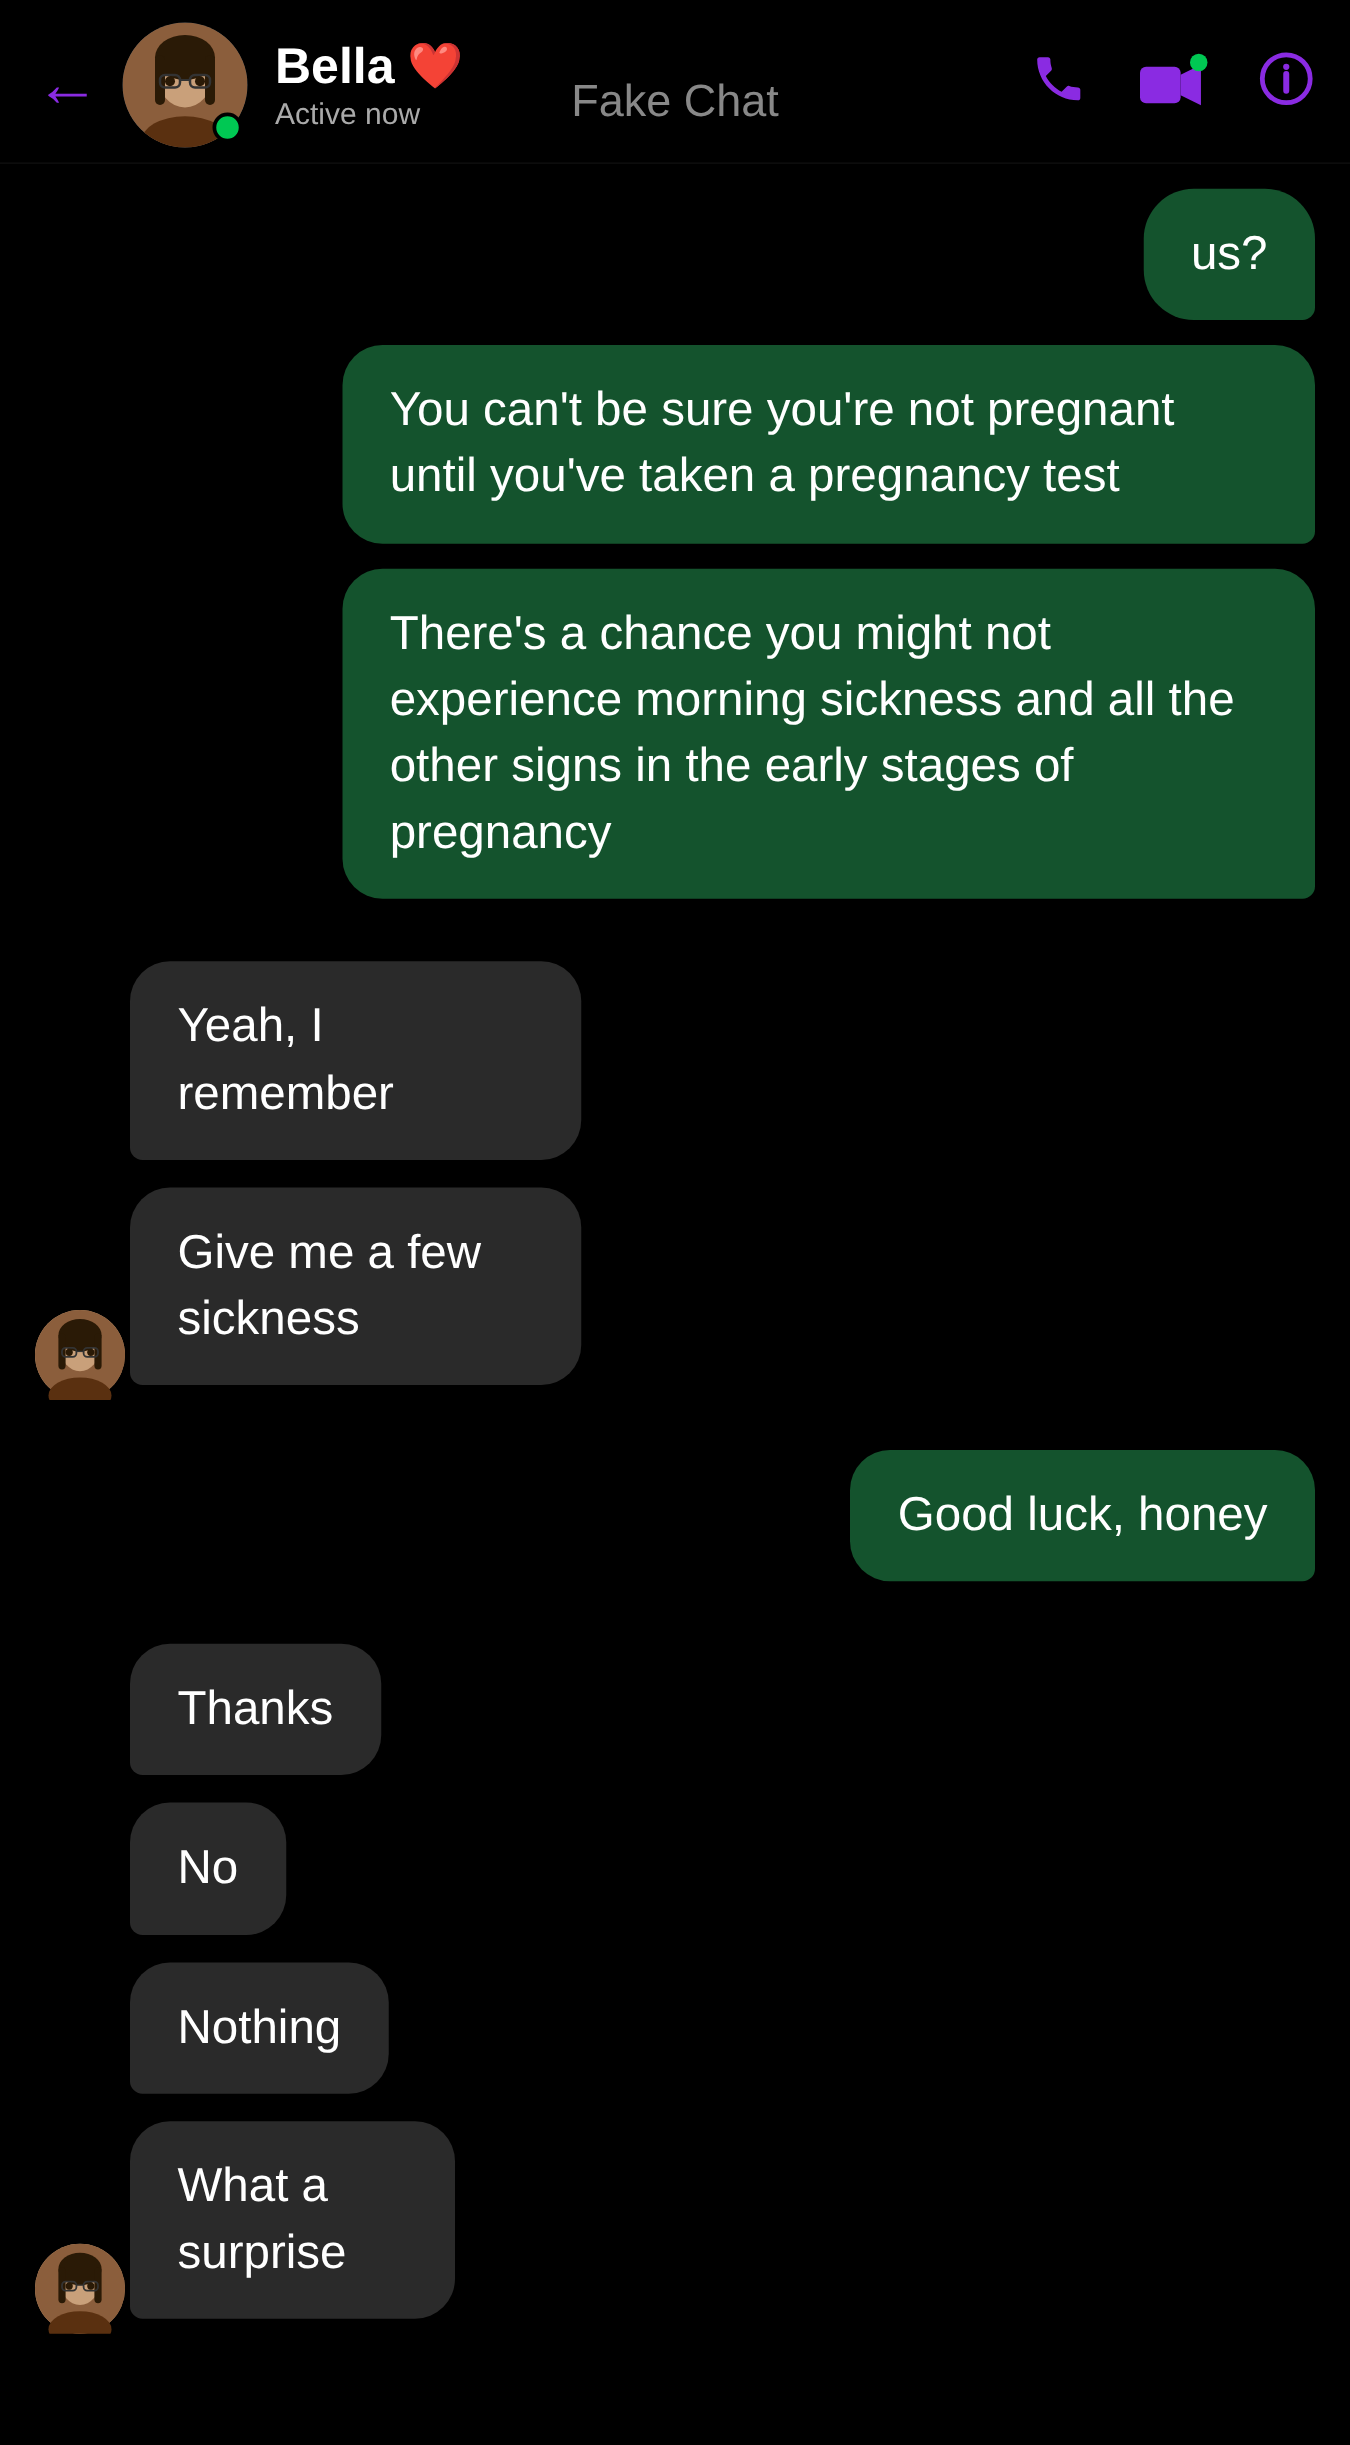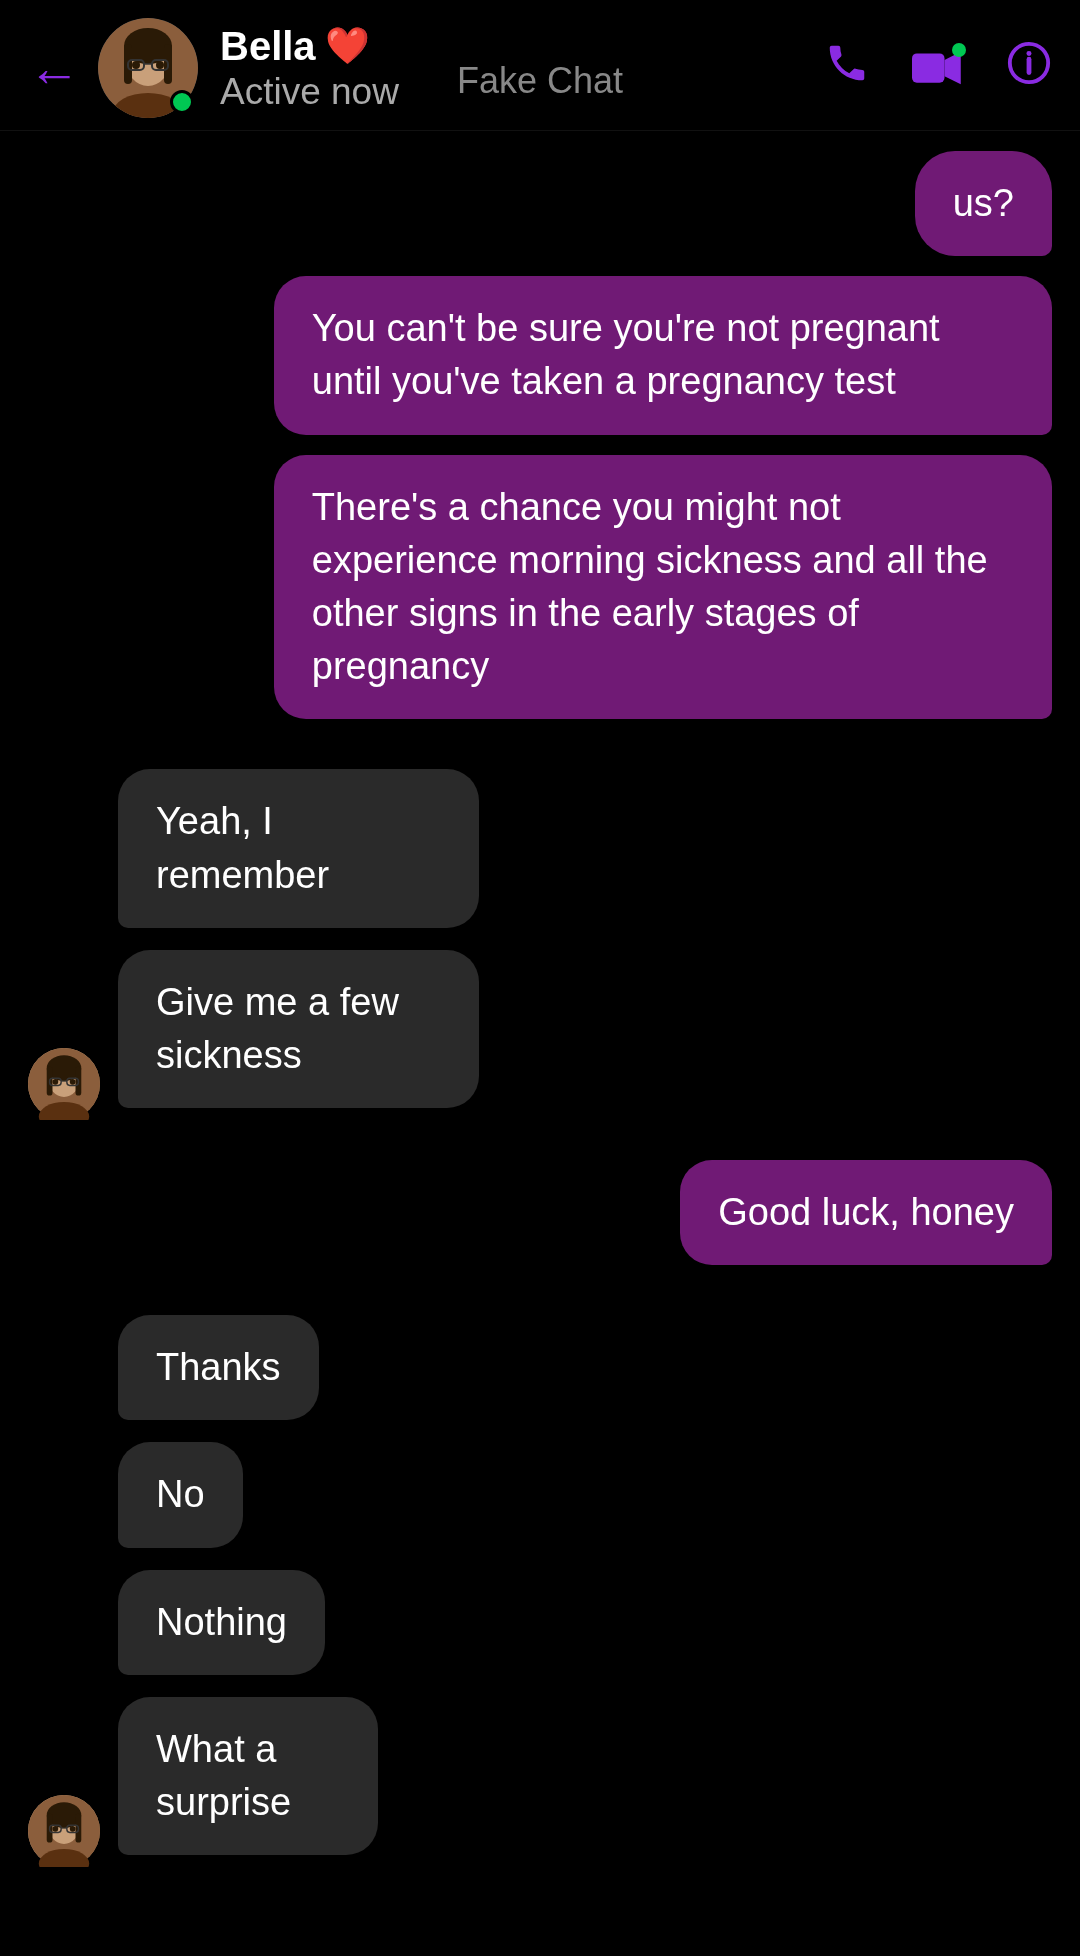--- a/index.html
+++ b/index.html
@@ -84,21 +84,21 @@
       display: flex;
       align-items: center;
       gap: 10px;
     }
 
     .heart-icon {
       font-size: 36px;
     }
 
     .header-status {
-      font-size: 37px;
+      font-size: 24px;
       color: #aaa;
       margin-top: 2px;
     }
 
     .fake-chat-label {
       position: absolute;
       left: 50%;
       transform: translateX(-50%);
       top: 60px;
       font-size: 36px;
@@ -130,21 +130,21 @@
       max-width: 76%;
       padding: 26px 38px;
       border-radius: 32px;
       font-size: 38px;
       line-height: 1.4;
       margin-bottom: 12px;
       word-break: break-word;
     }
 
     .bubble-sent {
-      background: #701a75;
+      background: #14532d;
       color: #fff;
       align-self: flex-end;
       border-bottom-right-radius: 10px;
     }
 
     .bubble-recv {
       background: #2a2a2a;
       color: #fff;
       align-self: flex-start;
       border-bottom-left-radius: 10px;
@@ -157,21 +157,21 @@
     }
 
     .msg-row-sent {
       align-items: flex-end;
     }
 
     .recv-group {
       display: flex;
       flex-direction: row;
       align-items: flex-end;
-      gap: 18px;
+      gap: 4px;
       margin-bottom: 10px;
     }
 
     .recv-bubbles {
       display: flex;
       flex-direction: column;
       gap: 10px;
     }
 
     .spacer { height: 30px; }

